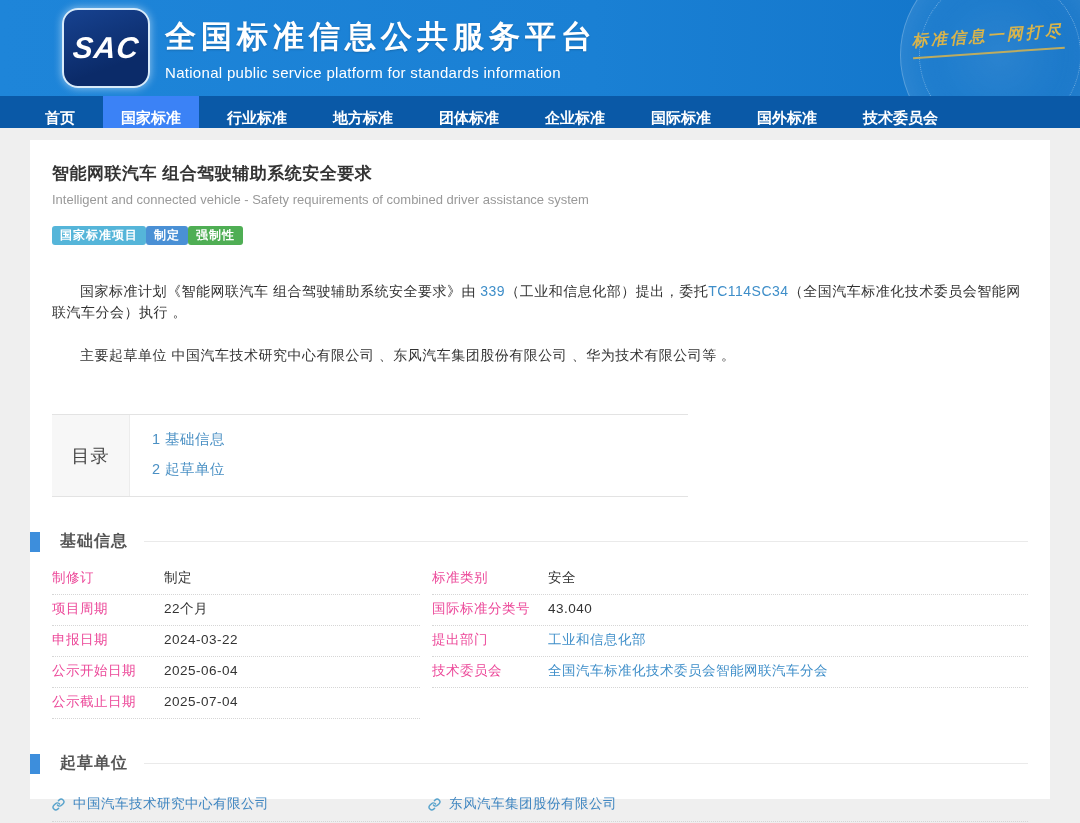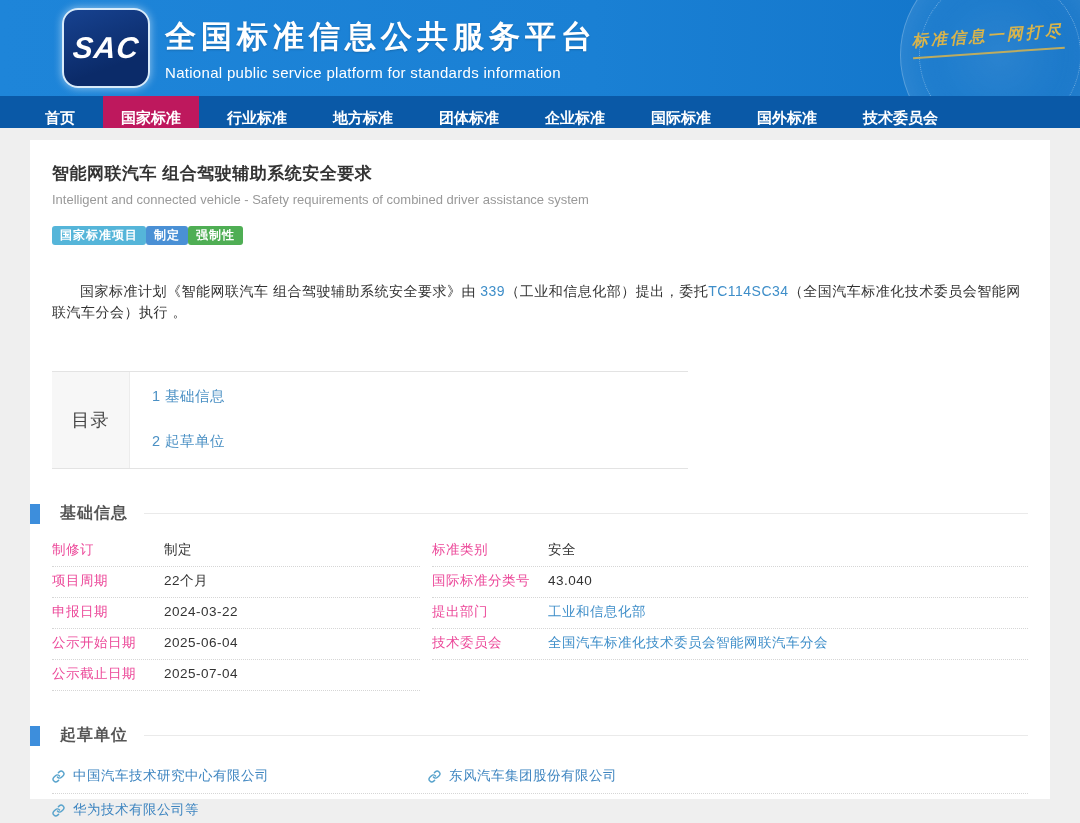--- a/index.html
+++ b/index.html
@@ -50,21 +50,21 @@
     letter-spacing:3px; transform:rotate(-4deg);
     padding-bottom:5px; border-bottom:2px solid rgba(216,180,76,.85);
   }
 
   
   .main-nav { height:32px; background:#0a59a7; display:flex; padding-left:22px; }
   .nav-item {
     color:#fff; font-size:15px; font-weight:bold; line-height:44px;
     padding:0 18px; margin:0 5px; white-space:nowrap;
   }
-  .nav-item.active { background:#be185d; }
+  .nav-item.active { background:#3b82f6; }
 
   
   .card {
     margin:12px 30px 0; width:1020px; height:659px;
     background:#fff; padding:20px 22px 16px;
   }
   .page-title { margin:2px 0 0; font-size:17px; font-weight:bold; color:#333; letter-spacing:.5px; }
   .page-subtitle-en { margin-top:7px; font-size:13px; color:#999; }
   .badges { margin-top:19px; display:flex; }
   .badge {
@@ -79,21 +79,21 @@
   
   .toc {
     margin-top:48px; width:636px; display:flex;
     border-top:1px solid #e3e3e3; border-bottom:1px solid #e3e3e3;
   }
   .toc-label {
     flex:0 0 78px; background:#f7f7f7; border-right:1px solid #ececec;
     display:flex; align-items:center; justify-content:center;
     font-size:18px; color:#444; letter-spacing:1px;
   }
-  .toc-links { padding:15px 0 17px 22px; display:flex; flex-direction:column; gap:26px; }
+  .toc-links { padding:15px 0 17px 22px; display:flex; flex-direction:column; gap:11px; }
   .toc-links a { font-size:14.5px; color:#4a90c4; letter-spacing:.5px; }
 
   
   .sec-head { margin-top:34px; margin-left:-22px; display:flex; align-items:center; }
   .sec-bar { width:10px; height:20px; background:#3d8edc; flex:0 0 auto; }
   .sec-title { margin:0 0 0 20px; font-size:16px; font-weight:bold; color:#555; letter-spacing:1px; }
   .sec-rule { flex:1; height:1px; background:#eaeaea; margin-left:16px; }
 
   
   .info-grid { margin-top:12px; display:flex; }
@@ -150,20 +150,21 @@
   <div class="page-subtitle-en">Intelligent and connected vehicle - Safety requirements of combined driver assistance system</div>
 
   <div class="badges">
     <span class="badge" style="background-color: rgb(85, 181, 217);">国家标准项目</span>
     <span class="badge" style="background-color: rgb(74, 144, 213);">制定</span>
     <span class="badge" style="background-color: rgb(79, 174, 84);">强制性</span>
   </div>
 
   <p class="intro first"><span>国家标准计划《智能网联汽车 组合驾驶辅助系统安全要求》由 </span><a class="inline-link">339</a><span>（工业和信息化部）提出，委托</span><a class="inline-link">TC114SC34</a><span>（全国汽车标准化技术委员会智能网联汽车分会）执行 。</span></p>
 
+  <p class="intro second">主要起草单位 中国汽车技术研究中心有限公司 、东风汽车集团股份有限公司 、华为技术有限公司等 。</p>
 
   <div class="toc">
     <div class="toc-label">目录</div>
     <div class="toc-links">
       <a>1 基础信息</a>
       <a>2 起草单位</a>
     </div>
   </div>
 
   <div class="sec-head">

